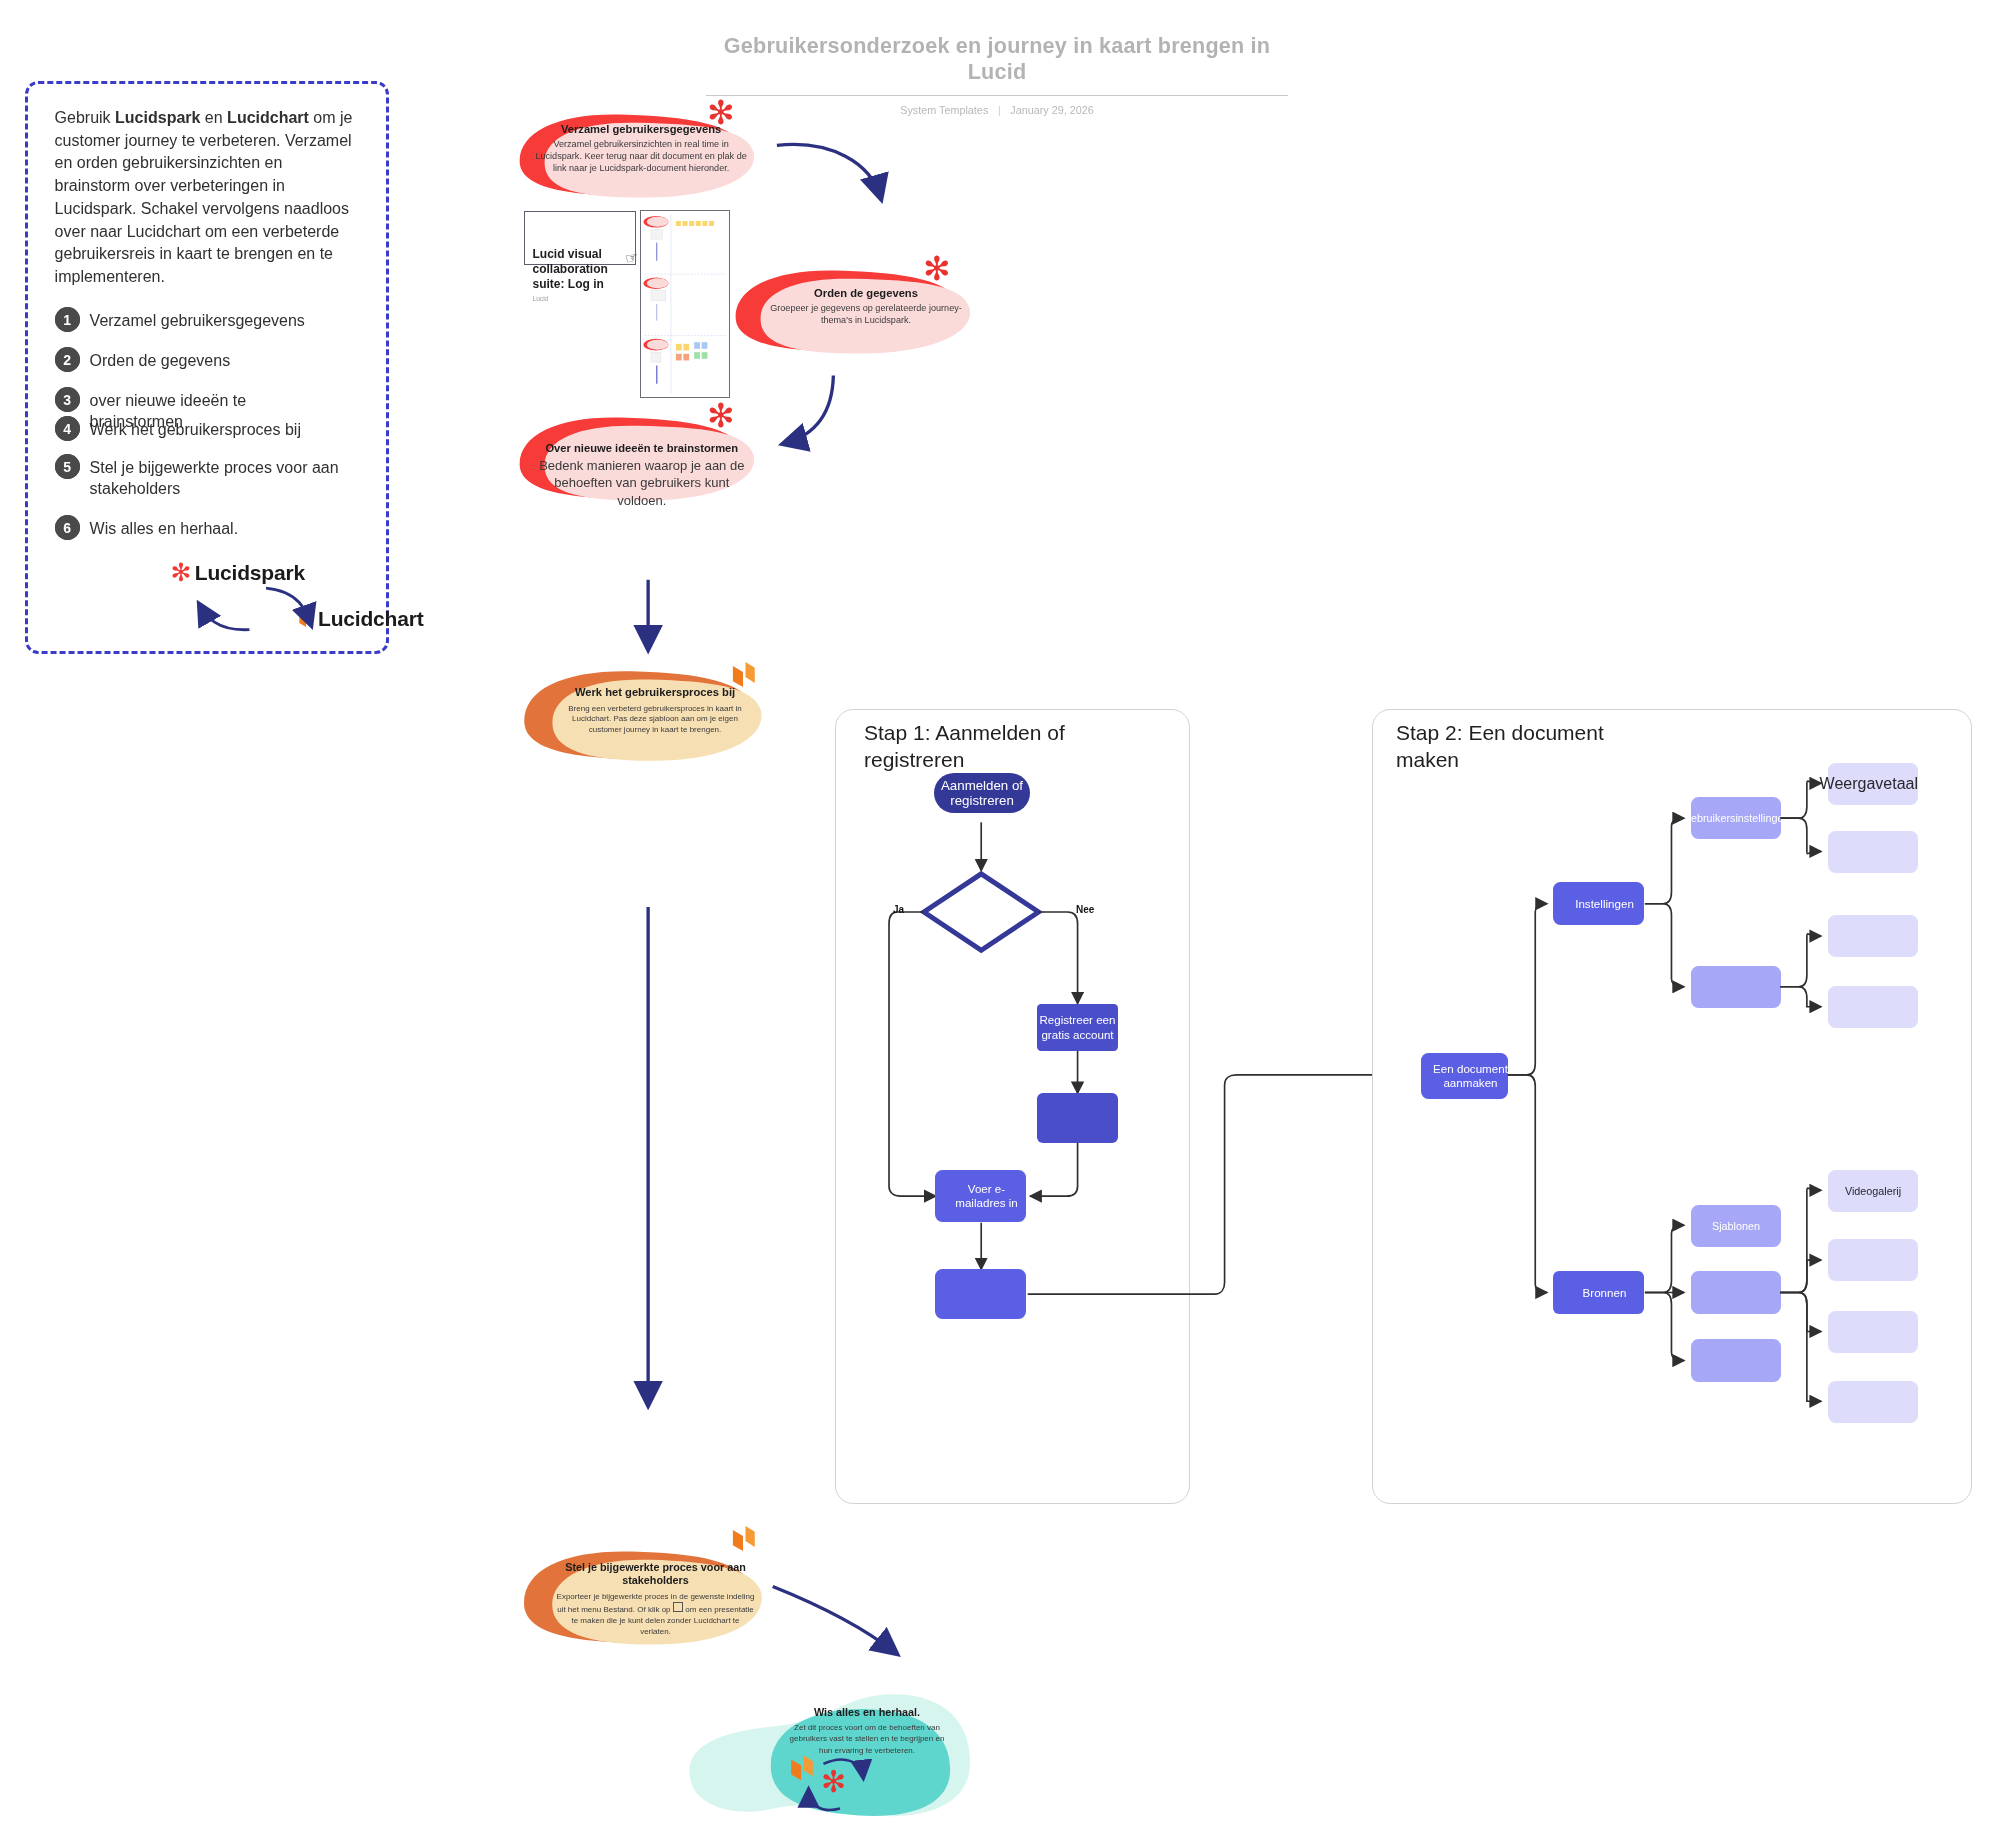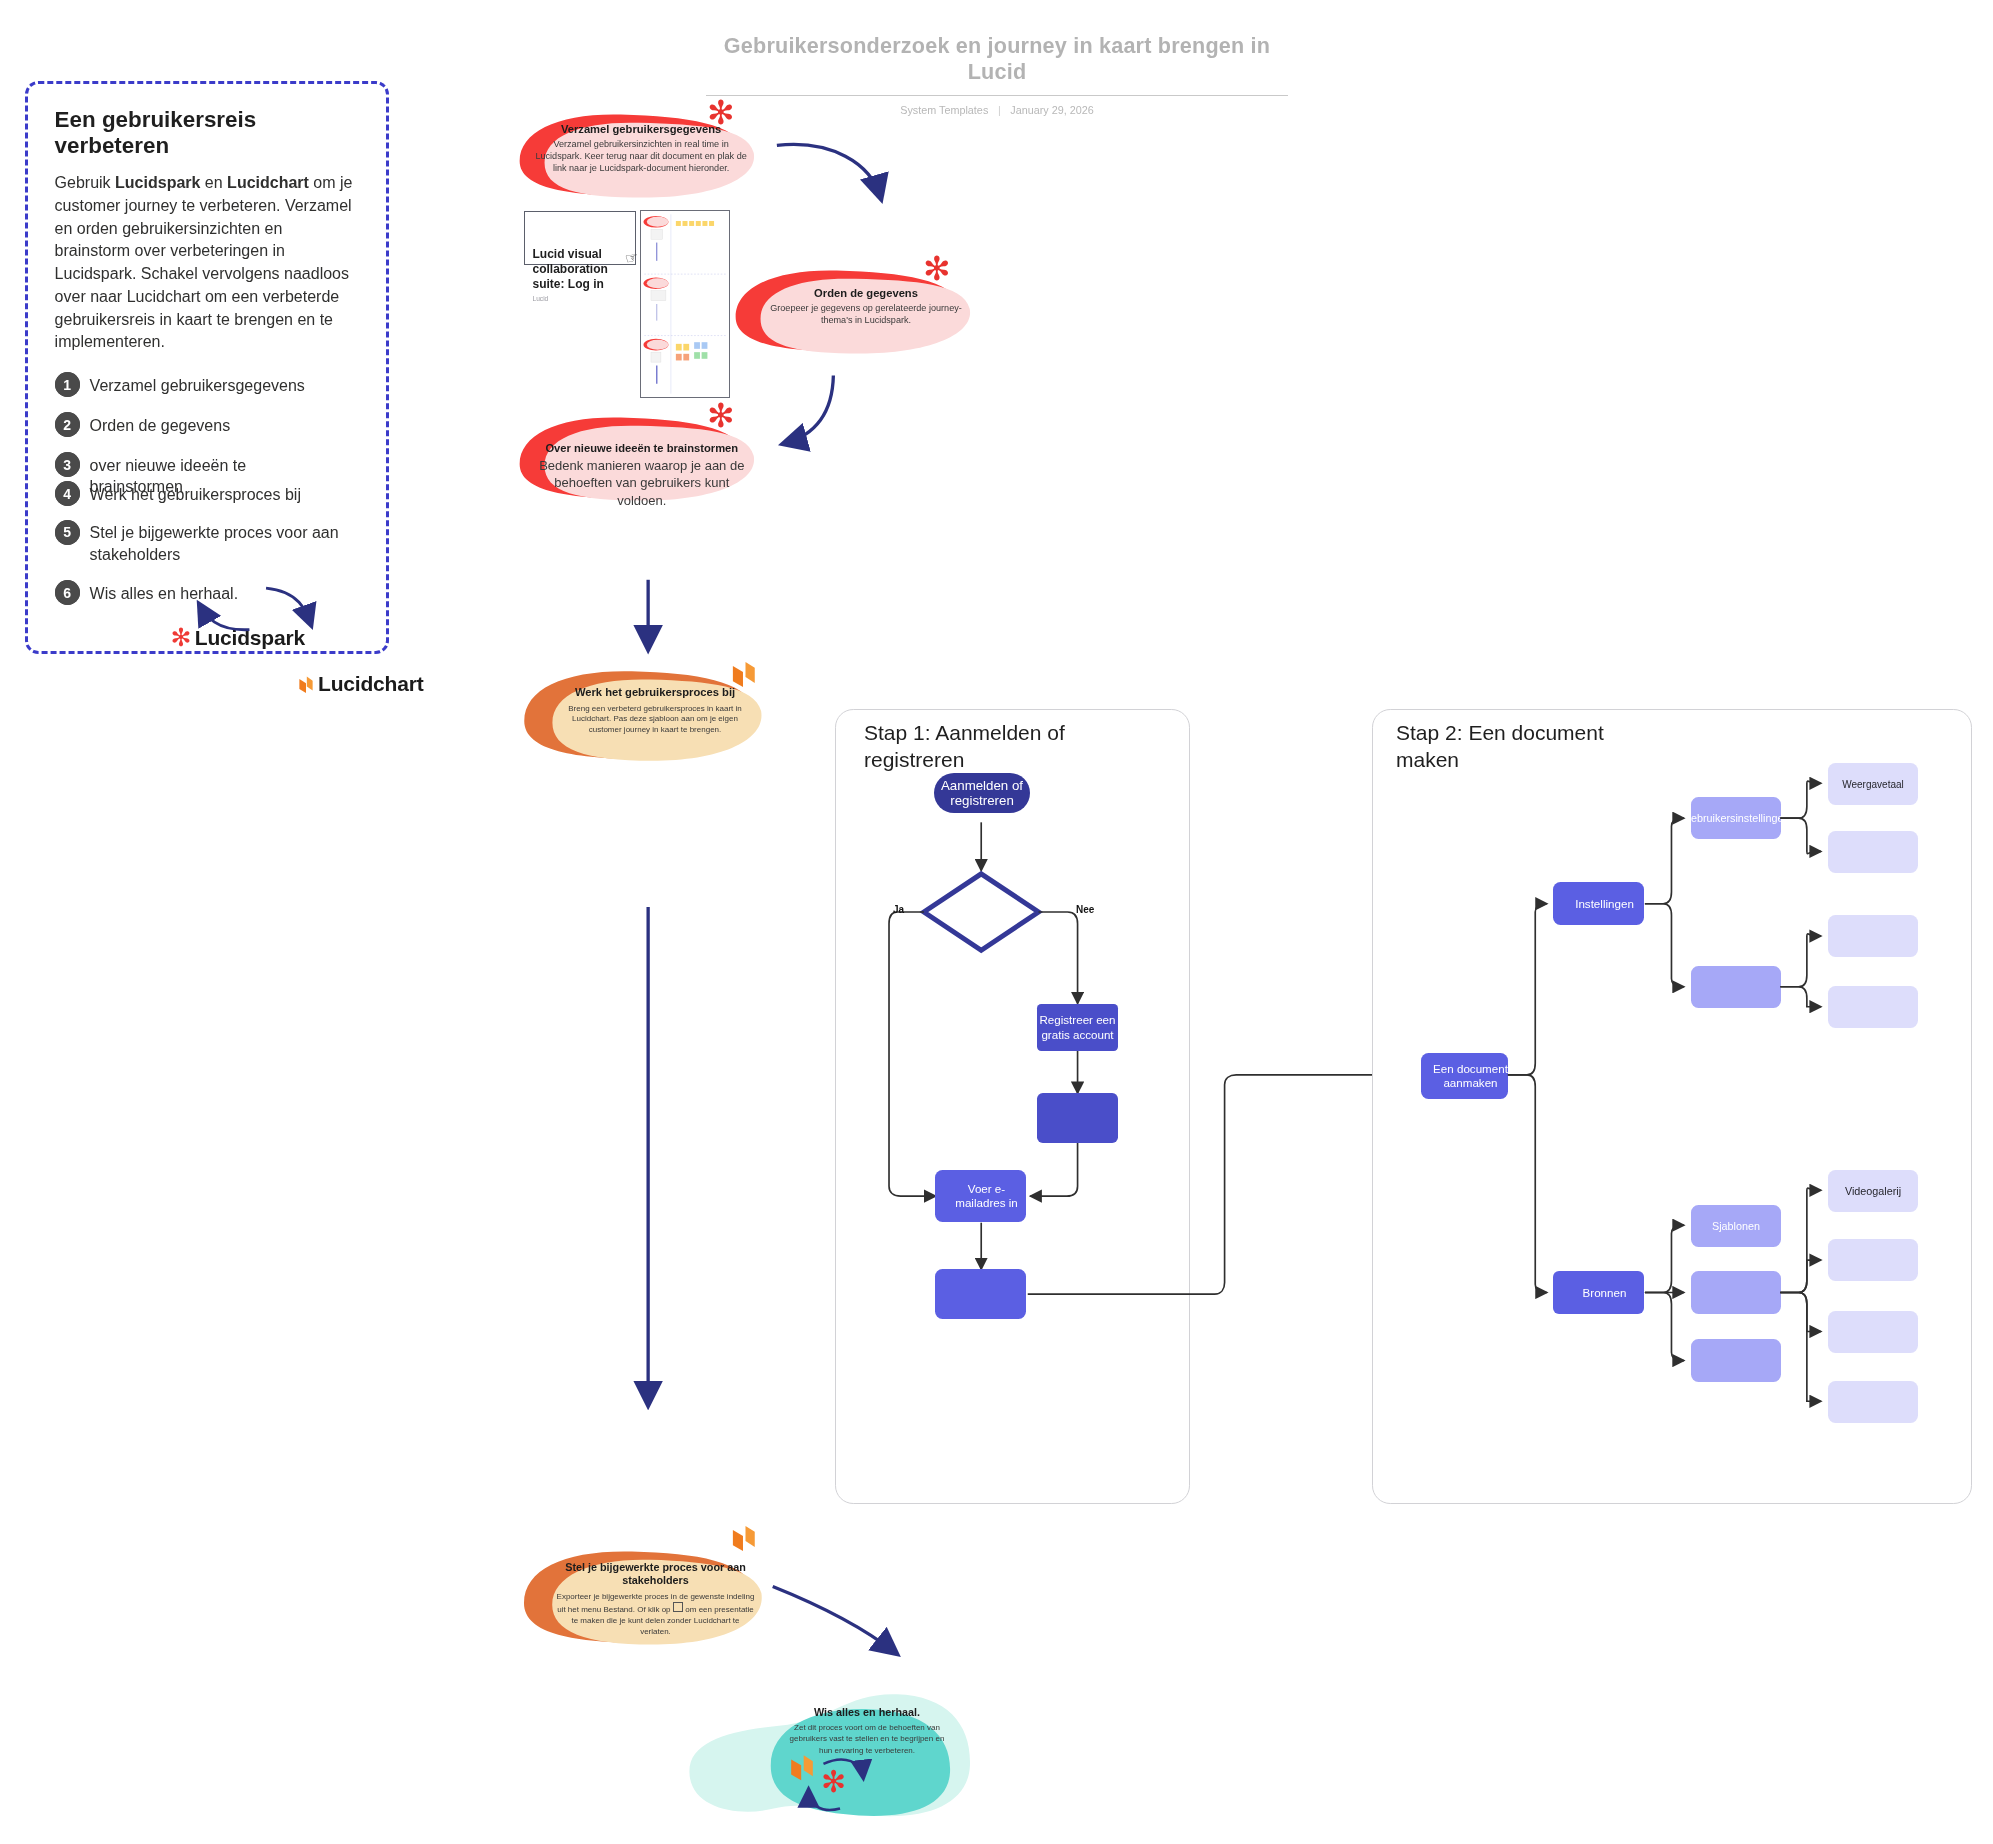--- a/index.html
+++ b/index.html
@@ -71,21 +71,20 @@
 <div class="abs" id="doc-header">
   <div id="doc-title">Gebruikersonderzoek en journey in kaart brengen in Lucid</div>
   <div id="doc-sub">
     <span>System Templates</span>
     <span class="sep">|</span>
     <span>January 29, 2026</span>
   </div>
 </div>
 
 <div class="abs" id="instr-card">
-  <div id="instr-title">Een gebruikersreis verbeteren</div>
   <div id="instr-body">
     <span>Gebruik </span><b>Lucidspark</b><span> en </span><b>Lucidchart</b><span> om je customer journey te verbeteren. Verzamel en orden gebruikersinzichten en brainstorm over verbeteringen in Lucidspark. Schakel vervolgens naadloos over naar Lucidchart om een verbeterde gebruikersreis in kaart te brengen en te implementeren.</span>
   </div>
 
   <div class="step-row">
     <div class="step-badge">1</div>
     <div class="step-text">Verzamel gebruikersgegevens</div>
   </div>
   <div class="step-row">
     <div class="step-badge">2</div>
@@ -335,21 +334,21 @@
   <span>Bronnen</span>
 </div>
 
 <div class="node n-lav" style="left:1691px;top:797px;width:90px;height:42px;border-radius:7.5px;font-size:10.8px;white-space:nowrap;">
   <span>Gebruikersinstellingen</span>
 </div>
 <div class="node n-lav" style="left:1691px;top:966px;width:90px;height:42px;border-radius:7.5px;font-size:10.8px;">
   <span></span>
 </div>
 
-<div class="node n-pale" style="left:1828px;top:763px;width:90px;height:42px;border-radius:7.5px;font-size:10px;">
+<div class="node n-pale" style="left:1828px;top:763px;width:90px;height:42px;border-radius:7.5px;font-size:16px;justify-content:flex-end;">
   <span>Weergavetaal</span>
 </div>
 <div class="node n-pale" style="left:1828px;top:831px;width:90px;height:42px;border-radius:7.5px;font-size:10.8px;">
   <span></span>
 </div>
 <div class="node n-pale" style="left:1828px;top:915px;width:90px;height:42px;border-radius:7.5px;font-size:10.8px;">
   <span></span>
 </div>
 <div class="node n-pale" style="left:1828px;top:986px;width:90px;height:42px;border-radius:7.5px;font-size:10.8px;">
   <span></span>

